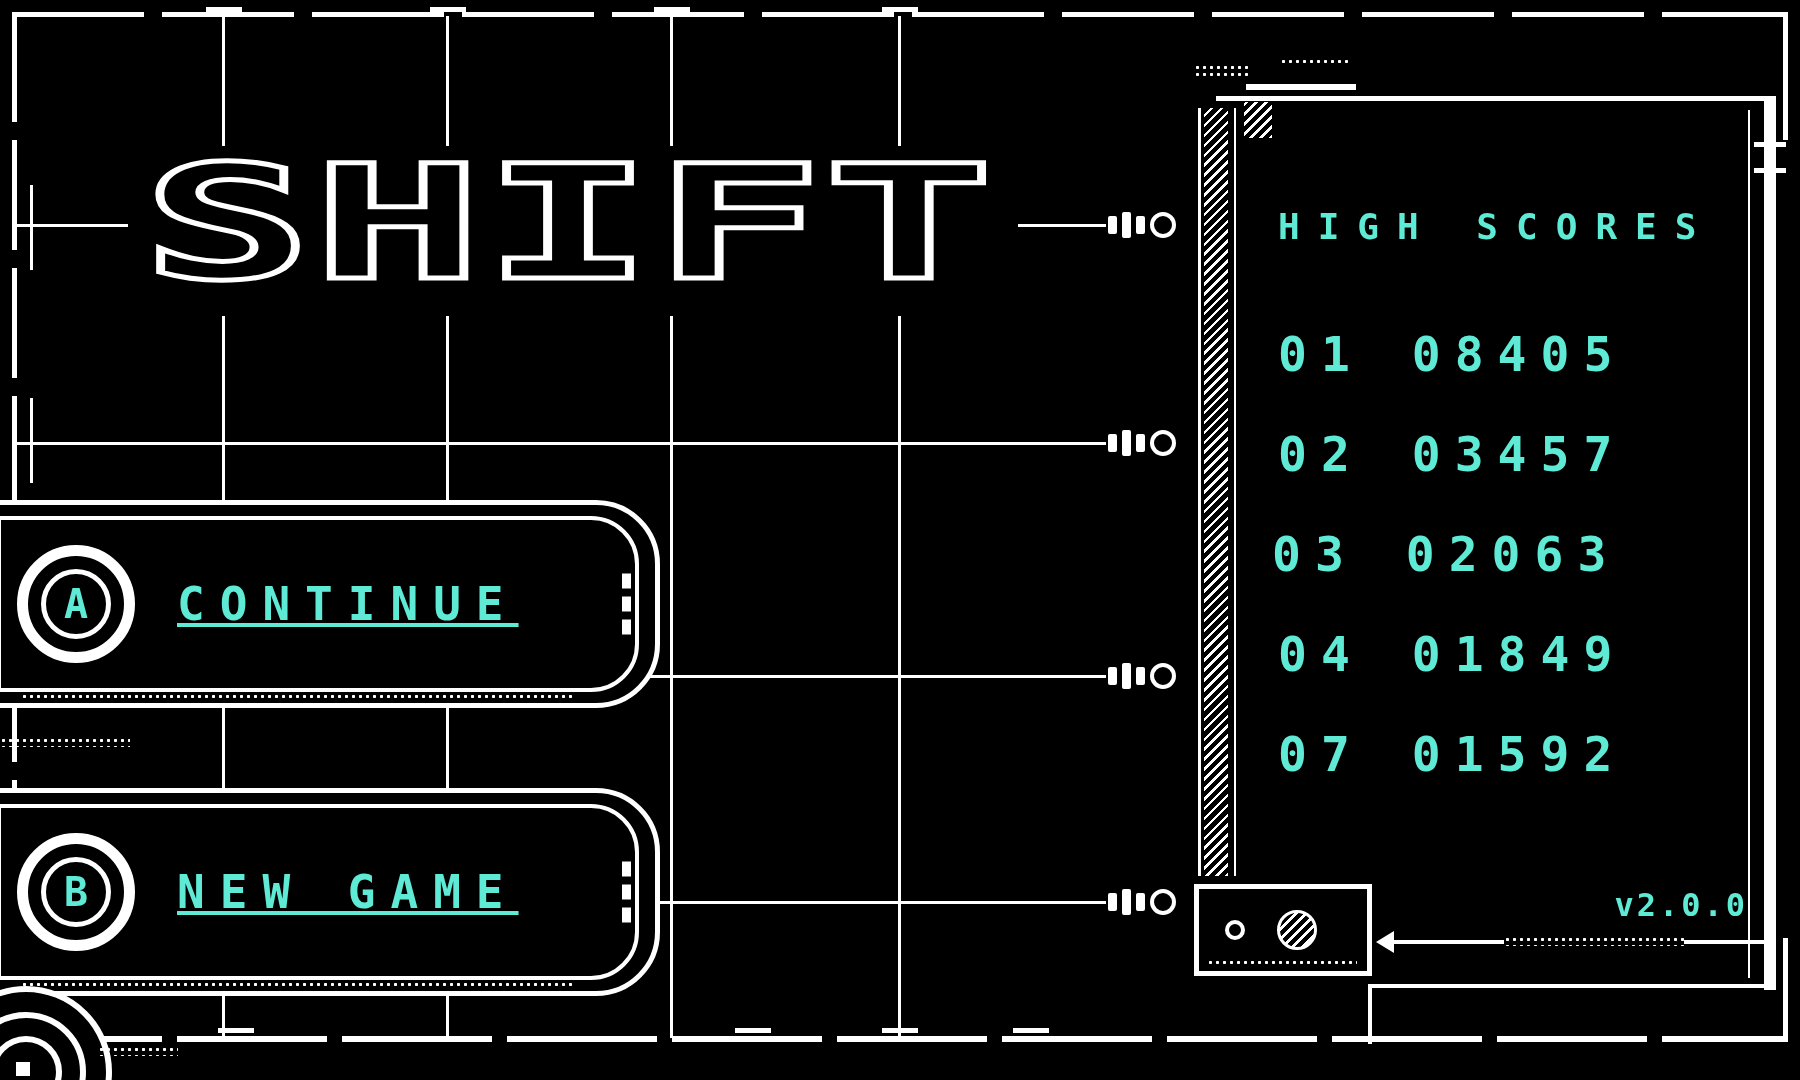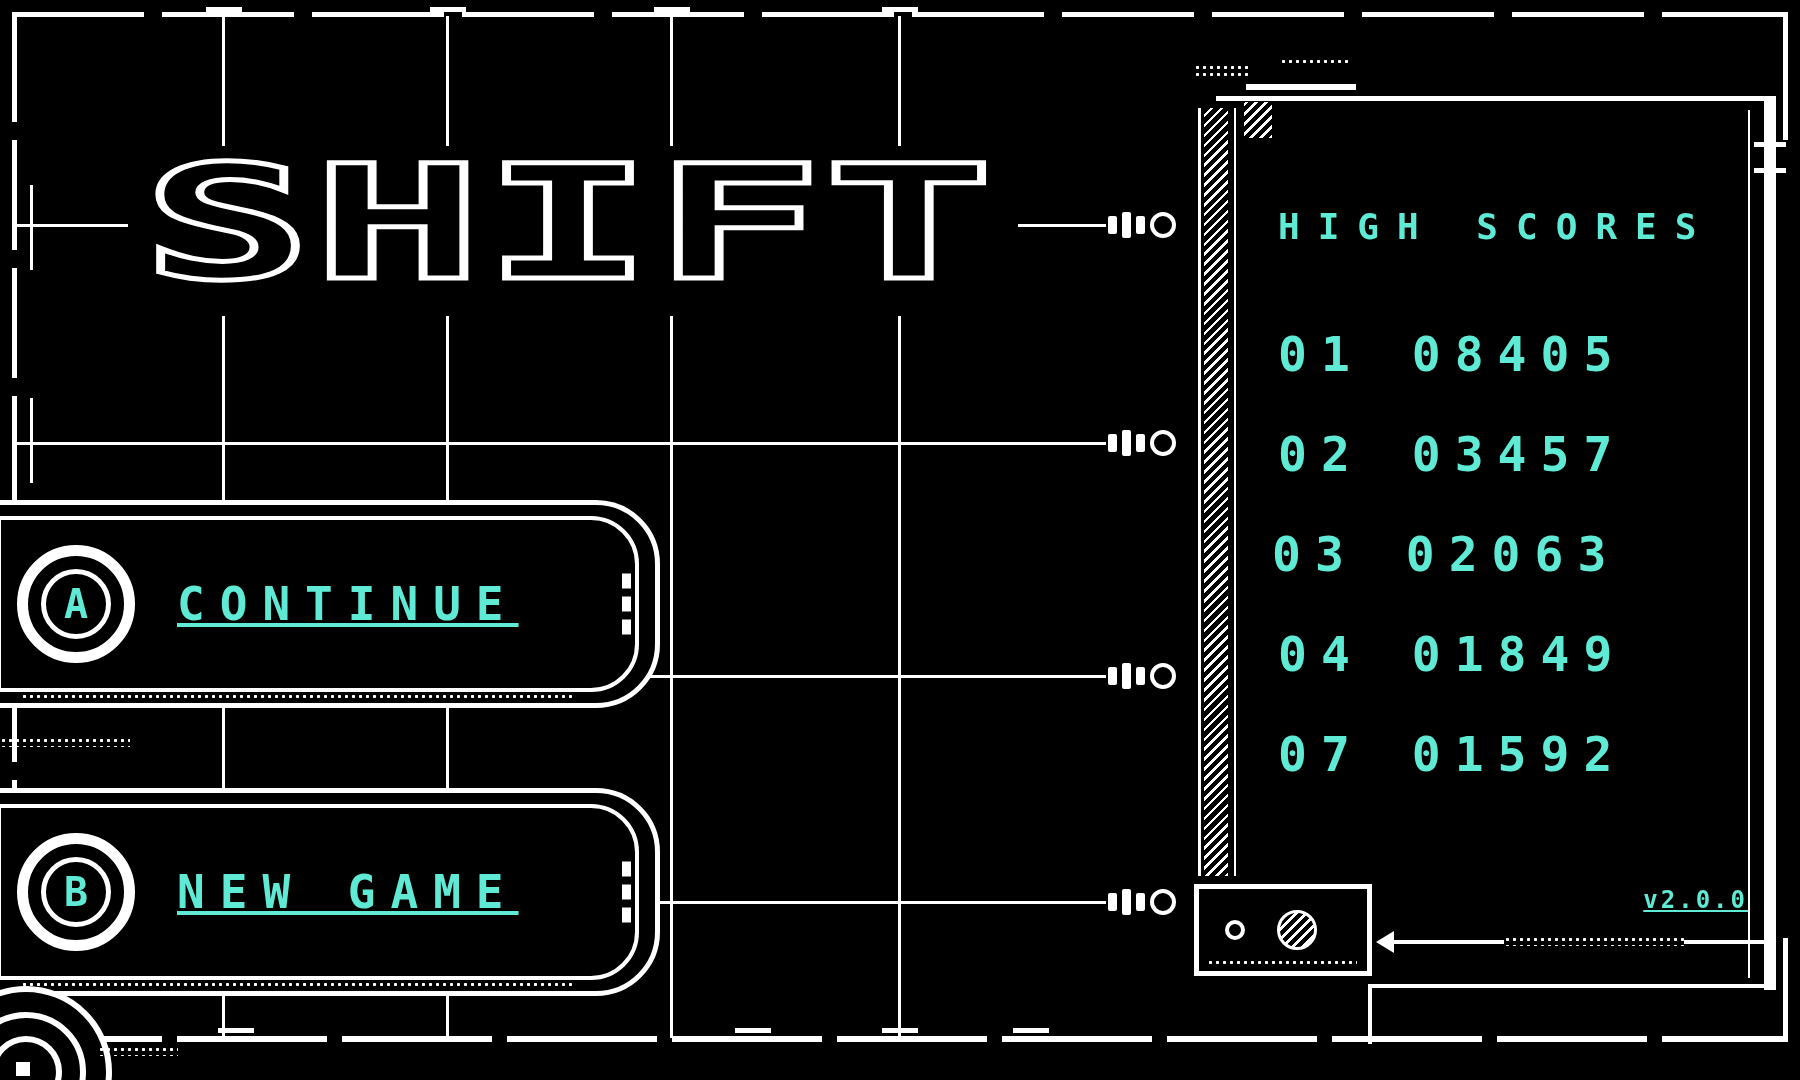--- a/index.html
+++ b/index.html
@@ -30,21 +30,21 @@
 
   
   .bolt{left:1108px;display:flex;align-items:center;gap:5px;z-index:2;height:32px;}
   .bolt .seg{width:9px;background:#fff;border-radius:2px;display:block;}
   .bolt .cap{width:26px;height:26px;border:4px solid #fff;border-radius:50%;background:#000;box-sizing:border-box;display:block;}
 
   
   .panel{z-index:2;}
   .scores-header{font-size:36px;font-weight:bold;letter-spacing:18px;white-space:nowrap;}
   .score-row{display:flex;gap:48px;font-size:48px;font-weight:bold;letter-spacing:14px;}
-  .version{font-size:24px;font-weight:bold;letter-spacing:3px;text-decoration:underline;}
+  .version{font-size:32px;font-weight:bold;letter-spacing:3px;}
   .conn-box{border:5px solid #fff;box-sizing:border-box;background:#000;}
   .circle{border-radius:50%;box-sizing:border-box;}
   .arrow-left{width:0;height:0;border-top:11px solid transparent;border-bottom:11px solid transparent;border-right:18px solid #fff;}
   .spiral{border:6px solid #fff;border-radius:50%;background:#000;box-sizing:border-box;z-index:4;}
 </style>
 </head>
 <body>
 
 <div class="screen">
 

